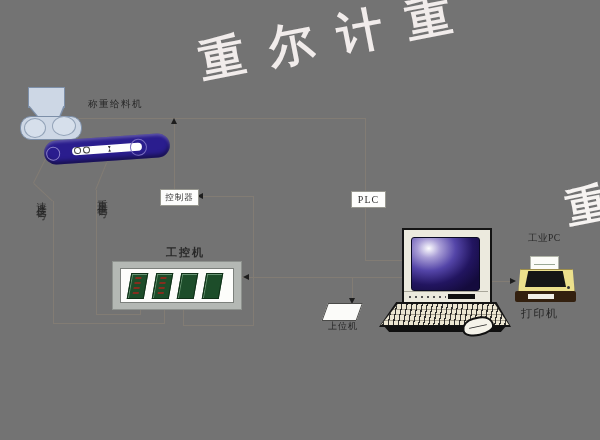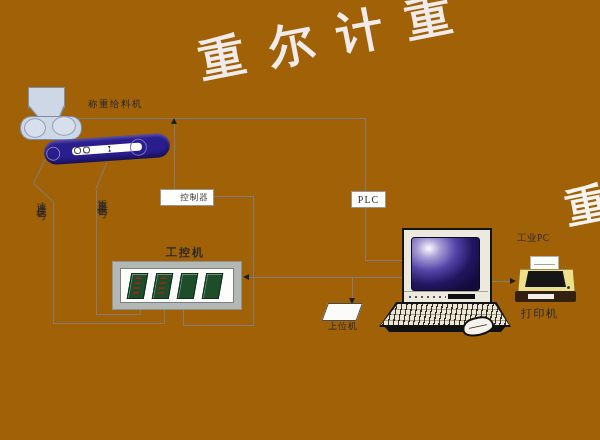--- a/index.html
+++ b/index.html
@@ -1,17 +1,17 @@
 <!DOCTYPE html>
 <html><head>
 <meta charset="utf-8">
 <style>
   html,body{margin:0;padding:0;background:#ffffff;}
   #stage{
-    position:relative;width:600px;height:440px;background:#a16207;
+    position:relative;width:600px;height:440px;background:#737373;
     overflow:hidden;font-family:"Liberation Serif","DejaVu Serif",serif;color:#2b2b2b;
   }
   .abs{position:absolute;}
   
   .watermark{
     left:200px;top:18px;width:360px;height:90px;
     transform:rotate(-11deg);transform-origin:left center;
     font-size:46px;font-weight:bold;letter-spacing:24px;
     color:#f1eceb;white-space:nowrap;line-height:90px;user-select:none;
   }
@@ -147,21 +147,21 @@
       <div class="belt-circ" style="left:2px;"></div>
       <div class="belt-circ" style="left:11px;"></div>
       <div class="belt-mark"></div>
     </div>
     <div class="belt-roller-r"></div>
   </div>
 
   <div class="lbl vert" style="left:34px;top:193px;">速度信号</div>
   <div class="lbl vert" style="left:95px;top:191px;">重量信号</div>
 
-  <div class="sbox" style="left:160px;top:189px;width:37px;height:15px;padding-left:15px;">
+  <div class="sbox" style="left:160px;top:189px;width:37px;height:15px;">
     <span>控制器</span>
   </div>
   <div class="sbox" style="left:351px;top:191px;width:33px;height:15px;font-size:10px;">
     <span>PLC</span>
   </div>
 
   <div class="lbl" style="left:166px;top:245px;font-size:11px;font-weight:bold;letter-spacing:2px;">工控机</div>
   <div class="abs ipc-outer"></div>
   <div class="abs ipc-inner"></div>
   <div class="card" style="left:129px;">
@@ -180,21 +180,21 @@
   <div class="abs mon-screen"></div>
   <div class="abs mon-divider"></div>
   <div class="abs mon-ticks"></div>
   <div class="abs mon-bar"></div>
   <div class="abs kb-base"></div>
   <div class="abs kb-keys"></div>
   <div class="abs kb-foot"></div>
   <div class="abs mouse">
     <div class="mouse-line"></div>
   </div>
-  <div class="lbl" style="left:517px;top:232px;font-size:9.5px;letter-spacing:.5px;">工业PC</div>
+  <div class="lbl" style="left:528px;top:232px;font-size:9.5px;letter-spacing:.5px;">工业PC</div>
 
   <div class="abs prn-paper">
     <div class="prn-paper-lines"></div>
   </div>
   <div class="abs prn-body"></div>
   <div class="abs prn-roller"></div>
   <div class="abs prn-base"></div>
   <div class="abs prn-slot"></div>
   <div class="abs prn-dot"></div>
   <div class="lbl" style="left:521px;top:306px;font-size:11px;letter-spacing:1.5px;">打印机</div>

